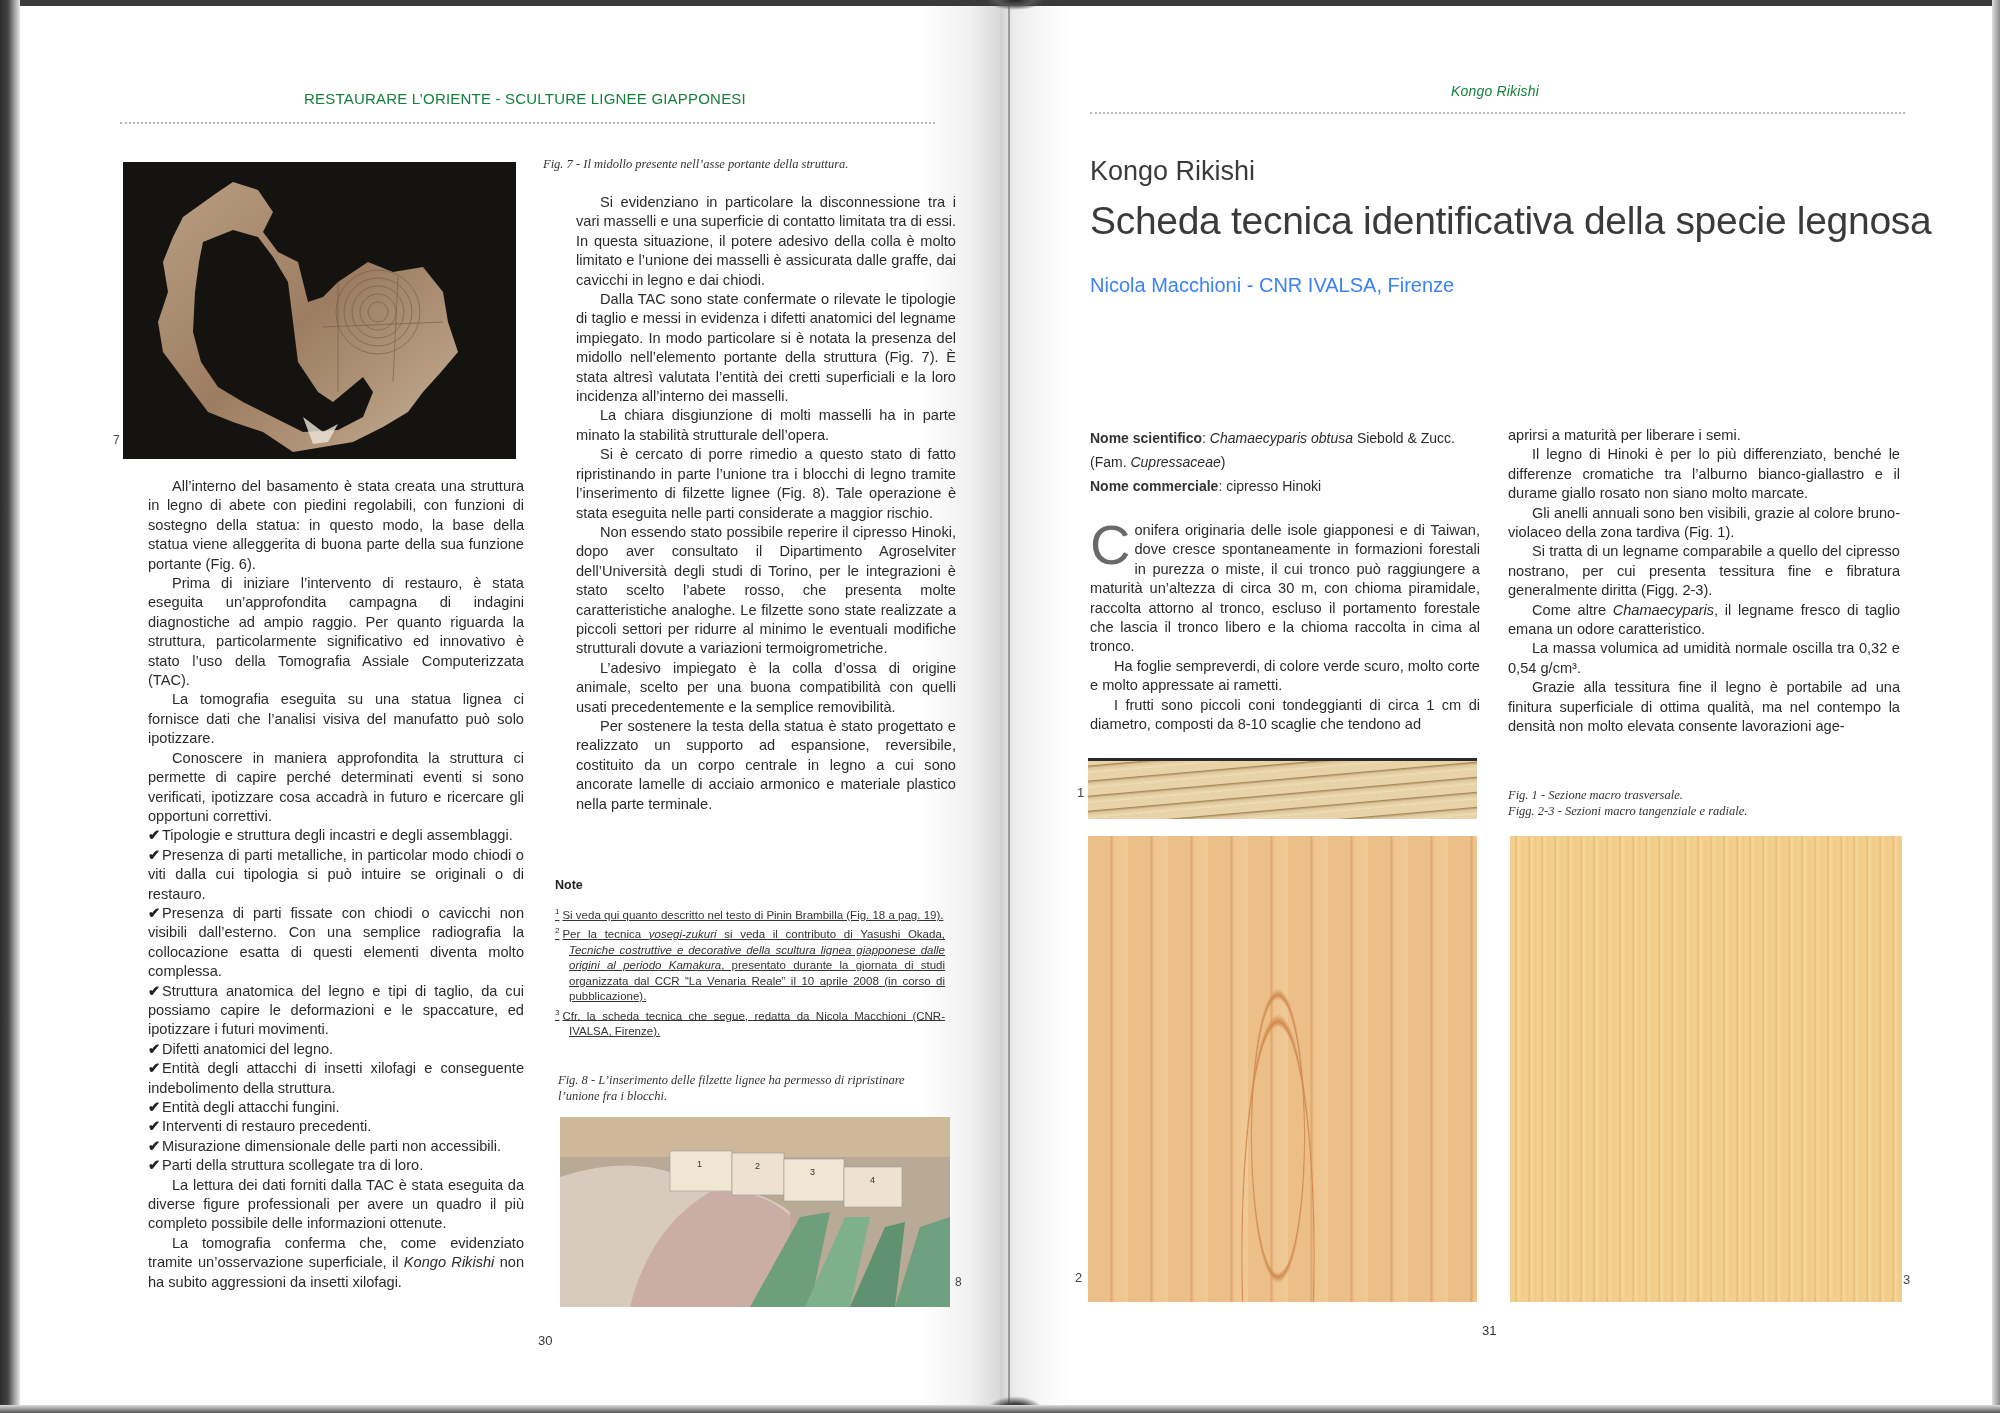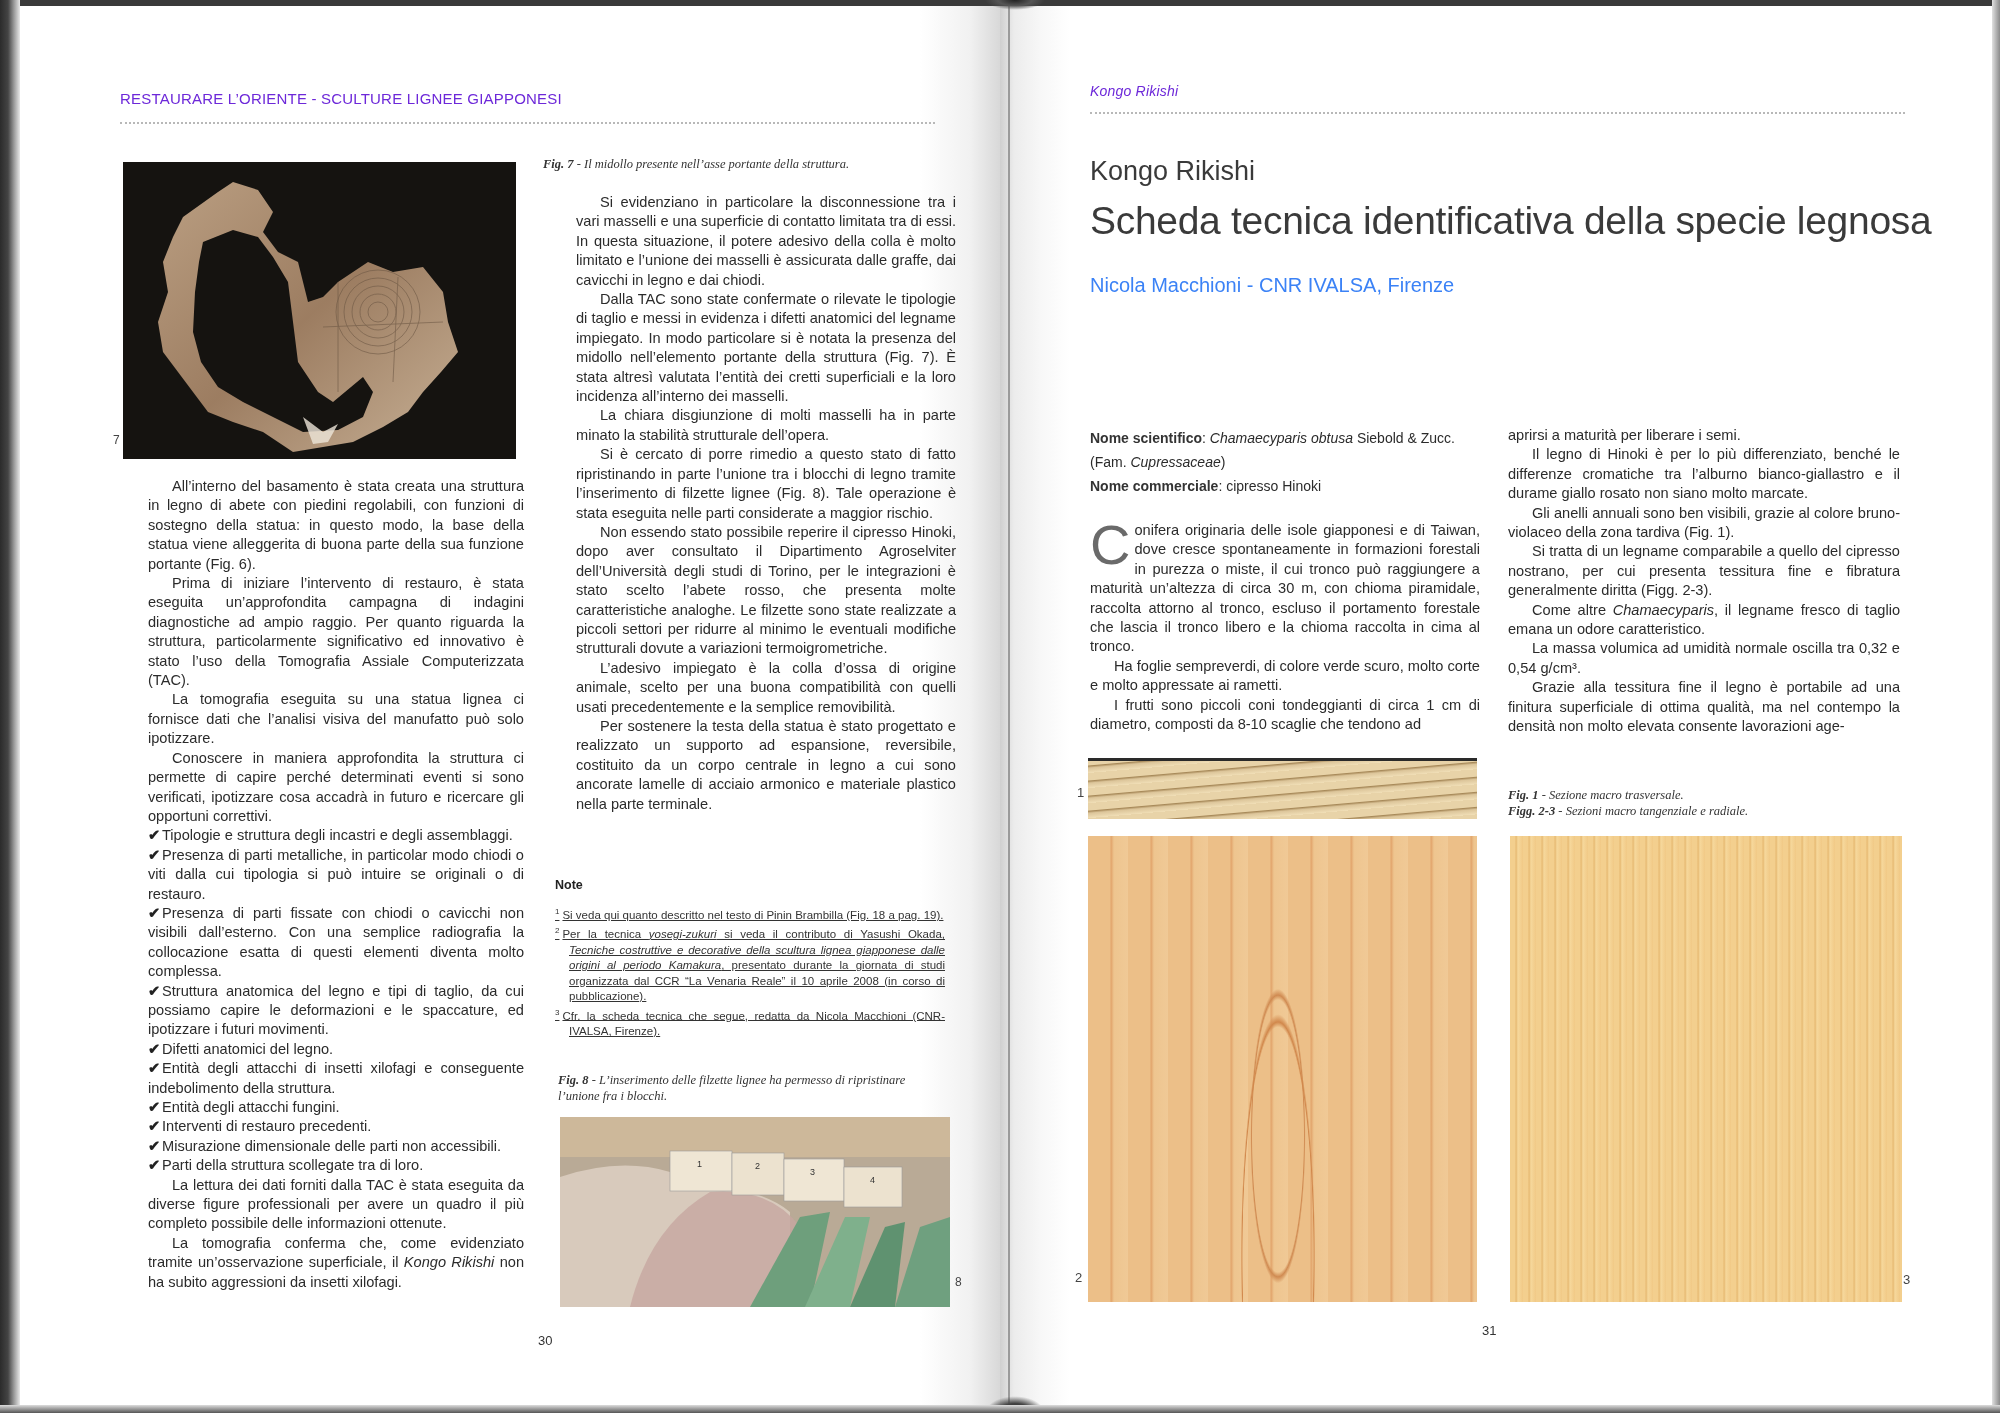--- a/index.html
+++ b/index.html
@@ -16,39 +16,39 @@
   .page-left{left:20px;width:980px;
        background:linear-gradient(90deg,#fff 0,#fff 900px,#f1f1f1 950px,#d8d8d8 980px);}
   .page-right{left:1000px;width:992px;
        background:linear-gradient(90deg,#cfcfcf 0,#ececec 14px,#f7f7f7 40px,#fff 70px);}
   .gutter-line{position:absolute;left:1008px;top:6px;width:2px;height:1399px;background:#9a9a9a;}
   .gutter-shadow-top{position:absolute;left:985px;top:0;width:60px;height:10px;
        background:radial-gradient(ellipse at 50% 0,#222 0,#555 40%,transparent 70%);}
   .gutter-shadow-bottom{position:absolute;left:985px;top:1396px;width:60px;height:17px;
        background:radial-gradient(ellipse at 50% 100%,#111 0,#444 40%,transparent 70%);}
 
-  .running-head{position:absolute;text-align:left;font-size:14px;letter-spacing:0.2px;color:#6d28d9;}
+  .running-head{position:absolute;text-align:center;font-size:14px;letter-spacing:0.2px;color:#15803d;}
   .rh-left{left:120px;width:810px;top:90px;font-family:"Liberation Sans",sans-serif;font-size:15px;}
   .rh-right{left:1090px;width:810px;top:83px;font-style:italic;font-size:14px;font-family:"Liberation Sans",sans-serif;}
   .dotted-rule{position:absolute;height:0;border-top:2px dotted #b8b8b8;}
   .dr-left{left:120px;width:815px;top:122px;}
   .dr-right{left:1090px;width:815px;top:112px;}
 
   .photo{position:absolute;overflow:hidden;}
   .fig-num{position:absolute;font-size:12px;color:#444;font-family:"Liberation Sans",sans-serif;}
 
   .fig7{left:123px;top:162px;width:393px;height:297px;background:#151310;}
   .fig7 svg{width:100%;height:100%;display:block;}
   .fig8{left:560px;top:1117px;width:390px;height:190px;
         background:linear-gradient(180deg,#a79a8a 0,#cfc0a6 25%,#d9c9ae 40%,#bfb0a0 100%);}
   .fig8 svg{width:100%;height:100%;display:block;}
 
   .caption{position:absolute;font-family:"Liberation Serif","DejaVu Serif",serif;font-style:italic;
            font-size:12.5px;line-height:16px;color:#333;}
-  .caption b{font-weight:bold;}
+  .caption b{font-weight:normal;}
 
   .col{position:absolute;font-family:"Liberation Sans",sans-serif;font-size:14.6px;line-height:19.4px;
        color:#2b2b2b;text-align:justify;hyphens:manual;}
   .col p{margin:0;text-indent:24px;}
   .col p.noindent{text-indent:0;}
   .col .check{display:block;text-indent:0;}
   .check-mark{display:inline-block;width:14px;color:#222;font-weight:bold;}
 
   .notes-title{position:absolute;left:555px;top:878px;font-weight:bold;font-size:12.5px;
      font-family:"Liberation Sans",sans-serif;color:#222;}

